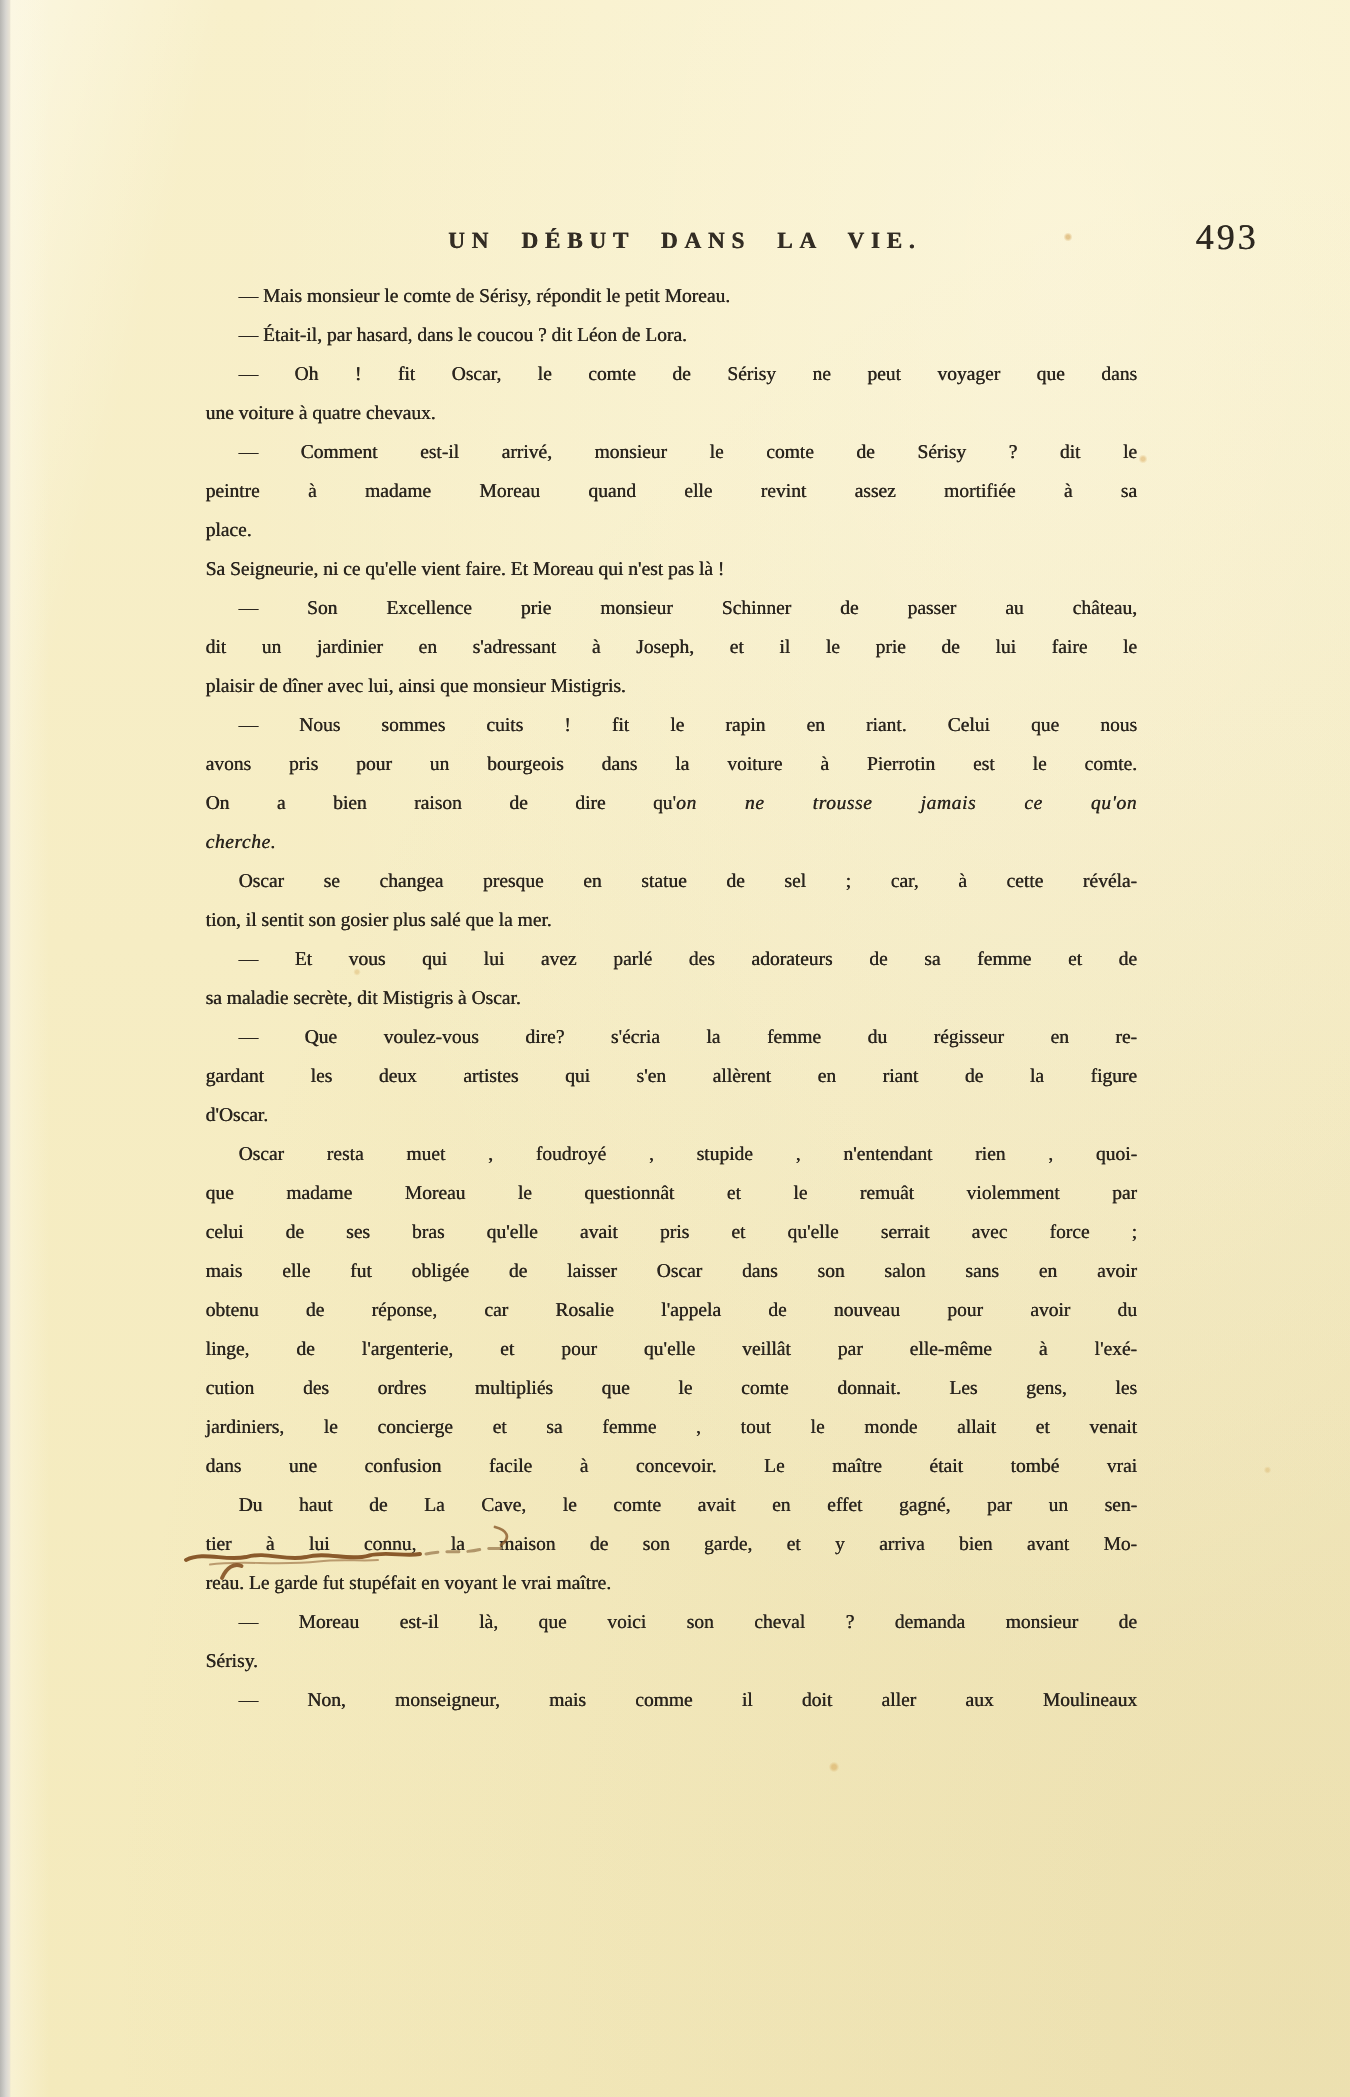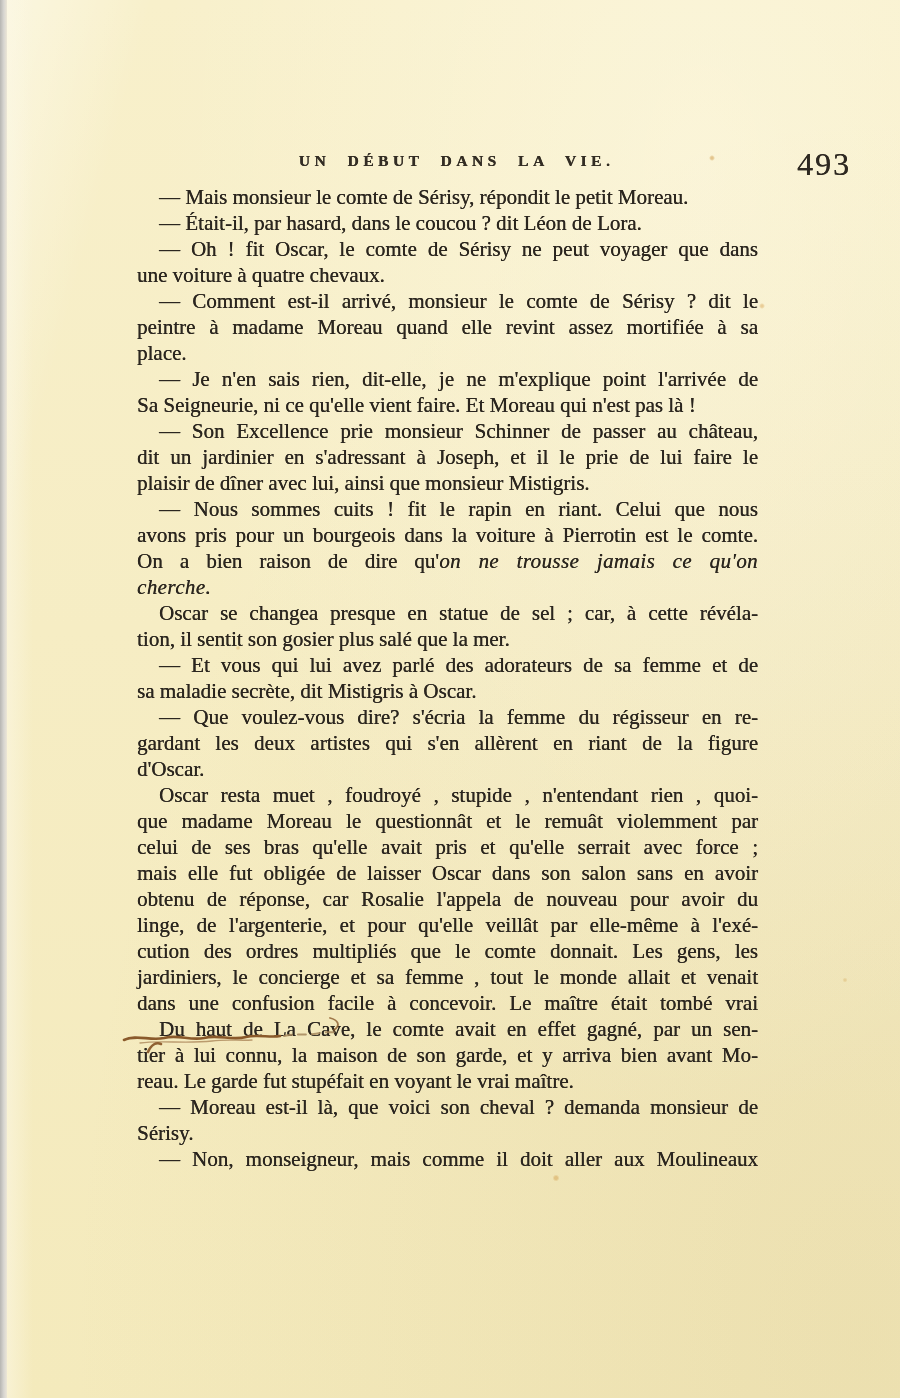--- a/index.html
+++ b/index.html
@@ -37,27 +37,27 @@
     position:absolute;left:0;top:3px;width:100%;
     transform:translateX(9px);
     text-align:center;
     font-size:15.5px;font-weight:700;
     letter-spacing:4.5px;word-spacing:9px;
     color:#332d24;
     text-shadow:.3px 0 0 currentColor;
   }
   .page-number{
     position:absolute;left:660px;top:-3px;
-    font-size:32px;letter-spacing:2px;
+    font-size:24px;letter-spacing:2px;
     color:#2e2921;
     text-shadow:.3px 0 0 currentColor;
   }
   .body-text{
     position:absolute;left:137px;top:184px;width:621px;
-    font-size:21px;line-height:26px;
+    font-size:13px;line-height:26px;
     text-shadow:.25px 0 0 currentColor;
   }
   .line{
     text-align:justify;
     text-align-last:justify;
     height:26px;overflow:visible;
     white-space:normal;
   }
   .line.end{text-align-last:left;}
   .line.indent{padding-left:22px;}
@@ -81,21 +81,20 @@
   </div>
 
   <div class="body-text">
       <div class="line indent end"><span>— Mais monsieur le comte de Sérisy, répondit le petit Moreau.</span></div>
       <div class="line indent end"><span>— Était-il, par hasard, dans le coucou ? dit Léon de Lora.</span></div>
       <div class="line indent"><span>— Oh ! fit Oscar, le comte de Sérisy ne peut voyager que dans</span></div>
       <div class="line end"><span>une voiture à quatre chevaux.</span></div>
       <div class="line indent"><span>— Comment est-il arrivé, monsieur le comte de Sérisy ? dit le</span></div>
       <div class="line"><span>peintre à madame Moreau quand elle revint assez mortifiée à sa</span></div>
       <div class="line end"><span>place.</span></div>
-      <div class="line indent"><span>— Je n'en sais rien, dit-elle, je ne m'explique point l'arrivée de</span></div>
       <div class="line end"><span>Sa Seigneurie, ni ce qu'elle vient faire. Et Moreau qui n'est pas là !</span></div>
       <div class="line indent"><span>— Son Excellence prie monsieur Schinner de passer au château,</span></div>
       <div class="line"><span>dit un jardinier en s'adressant à Joseph, et il le prie de lui faire le</span></div>
       <div class="line end"><span>plaisir de dîner avec lui, ainsi que monsieur Mistigris.</span></div>
       <div class="line indent"><span>— Nous sommes cuits ! fit le rapin en riant. Celui que nous</span></div>
       <div class="line"><span>avons pris pour un bourgeois dans la voiture à Pierrotin est le comte.</span></div>
       <div class="line"><span>On a bien raison de dire qu'</span><em>on ne trousse jamais ce qu'on</em></div>
       <div class="line end"><em>cherche.</em></div>
       <div class="line indent"><span>Oscar se changea presque en statue de sel ; car, à cette révéla-</span></div>
       <div class="line end"><span>tion, il sentit son gosier plus salé que la mer.</span></div>

